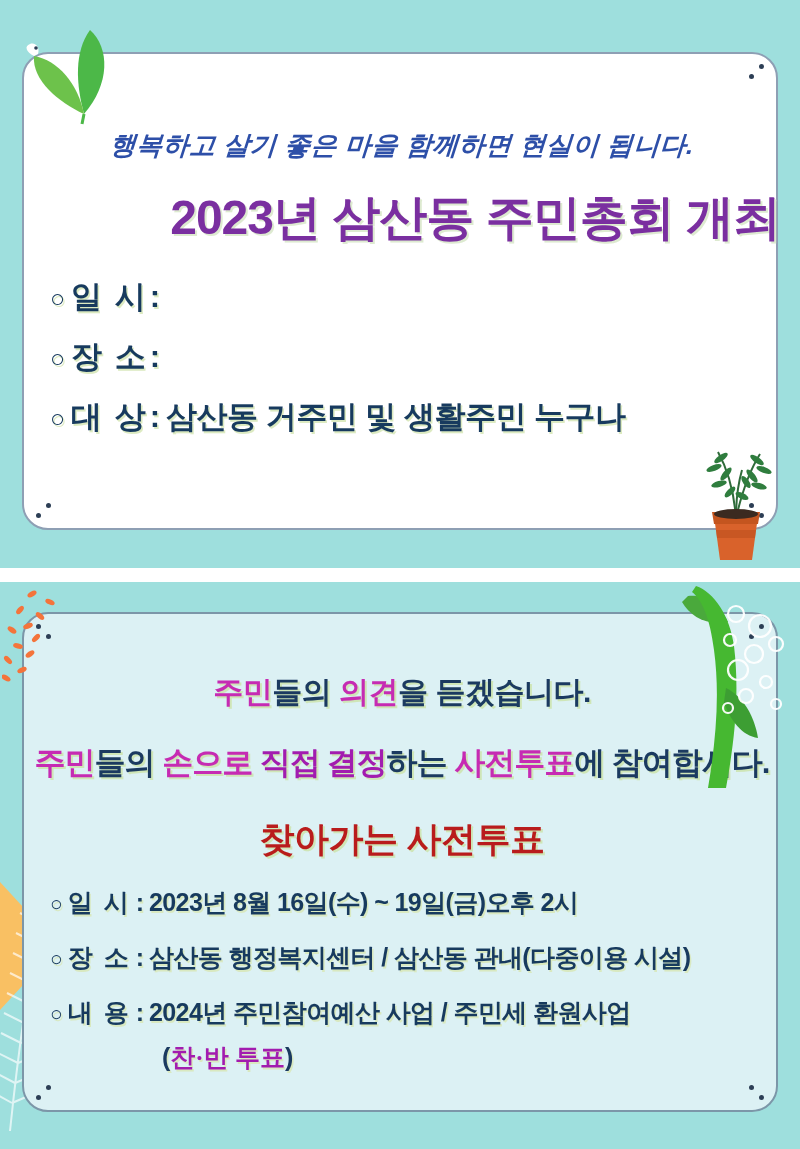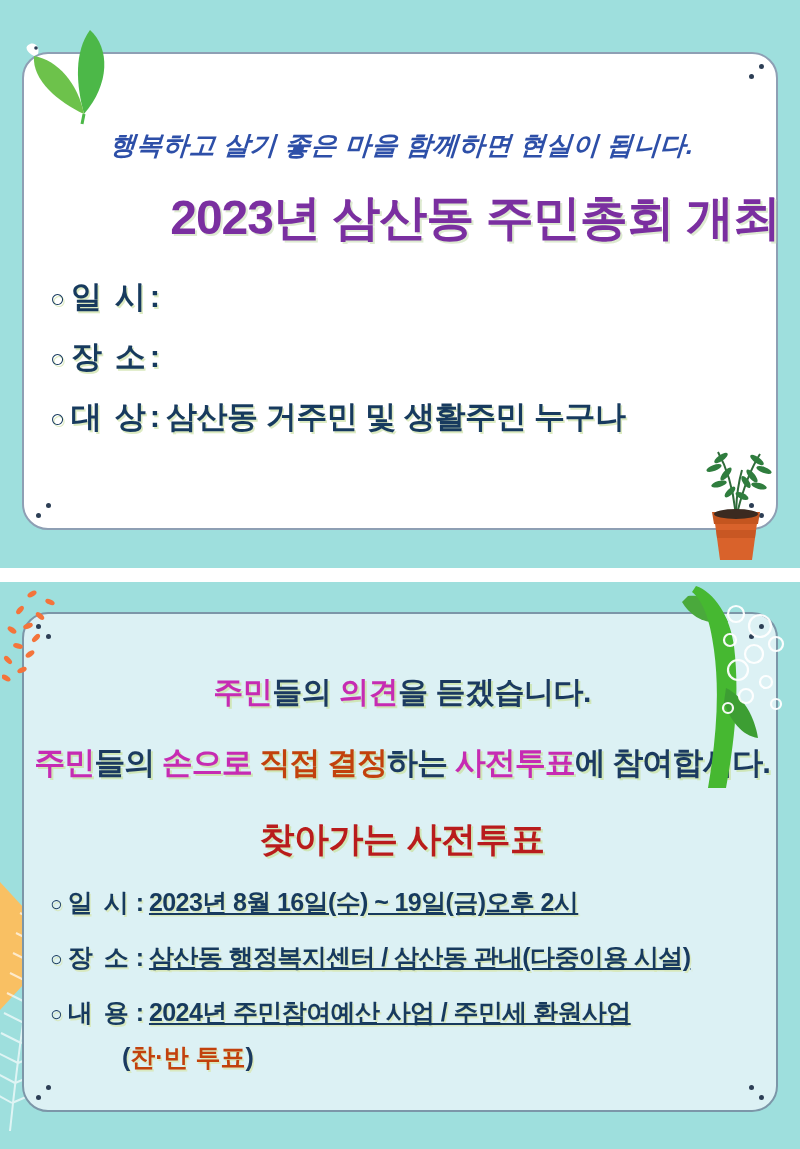--- a/index.html
+++ b/index.html
@@ -186,21 +186,21 @@
     white-space: nowrap;
     z-index: 4;
     text-shadow: 2px 2px 0 rgba(205,228,176,.9);
   }
   #p2-line1 { left: 0; top: 58px; font-size: 30px; letter-spacing: -0.5px; }
   #p2-line2 { left: 0; top: 128px; font-size: 31px; letter-spacing: -1px; }
   #p2-line3 { left: 0; top: 202px; font-size: 35px; letter-spacing: -0.5px; }
 
   .c-magenta { color: #c62bb3; }
   .c-navy    { color: #1b3a60; }
-  .c-orange  { color: #c2410c; }
+  .c-orange  { color: #a21caf; font-family: Liberation Serif, serif; }
   .c-blue    { color: #b91c1c; }
 
   .rows-bottom {
     position: absolute;
     left: 26px;
     top: 272px;
     width: 720px;
     z-index: 4;
   }
   .row2 {
@@ -213,23 +213,23 @@
     text-shadow: 1.5px 1.5px 0 rgba(216,232,186,.9);
     white-space: nowrap;
   }
   .row2 .bullet {
     font-size: 21px;
     margin-right: 5px;
     font-weight: 600;
   }
   .row2 .label { letter-spacing: 2px; }
   .row2 .colon { margin: 0 5px; }
-  .row2 .value { letter-spacing: -0.6px; text-decoration: underline; }
+  .row2 .value { letter-spacing: -0.6px; }
   .subline {
-    margin-left: 72px;
+    margin-left: 112px;
     margin-top: -10px;
     font-size: 25px;
     font-weight: 800;
     color: #1b3a60;
     text-shadow: 1.5px 1.5px 0 rgba(216,232,186,.9);
     white-space: nowrap;
   }
 </style>
 </head>
 <body>

